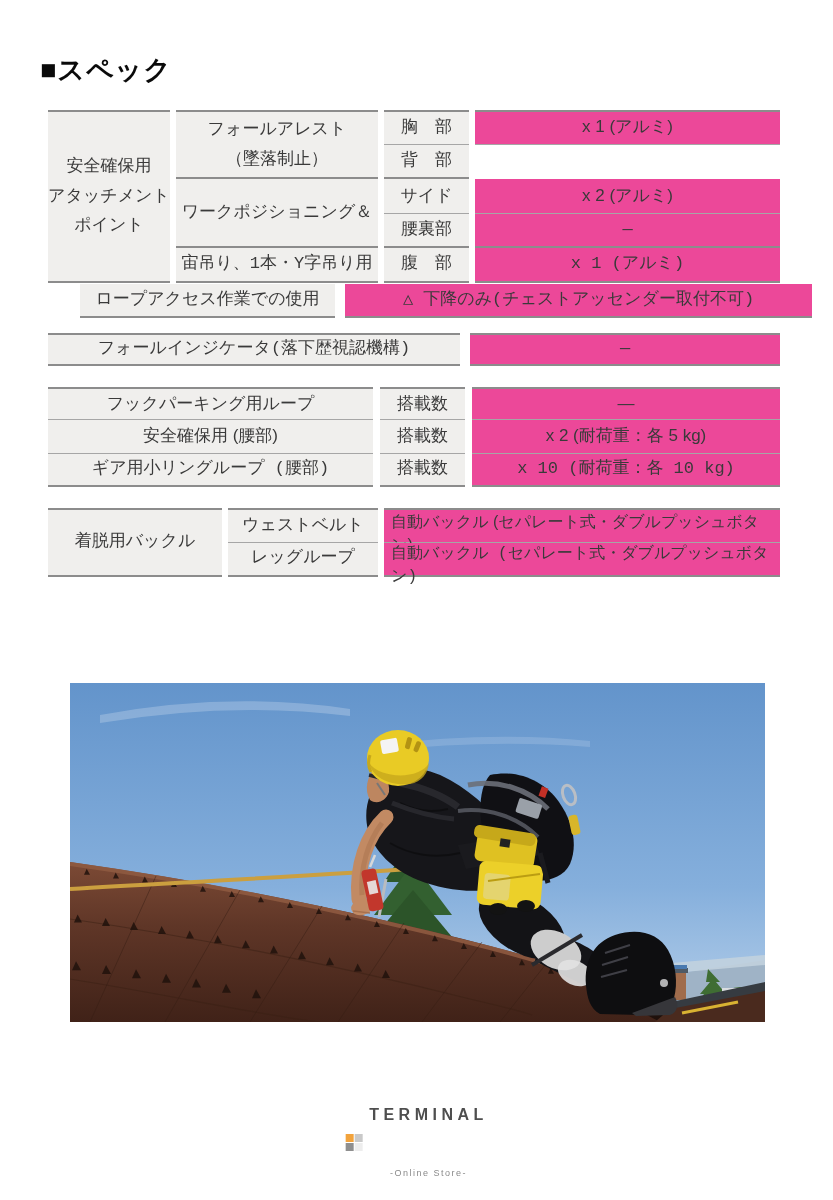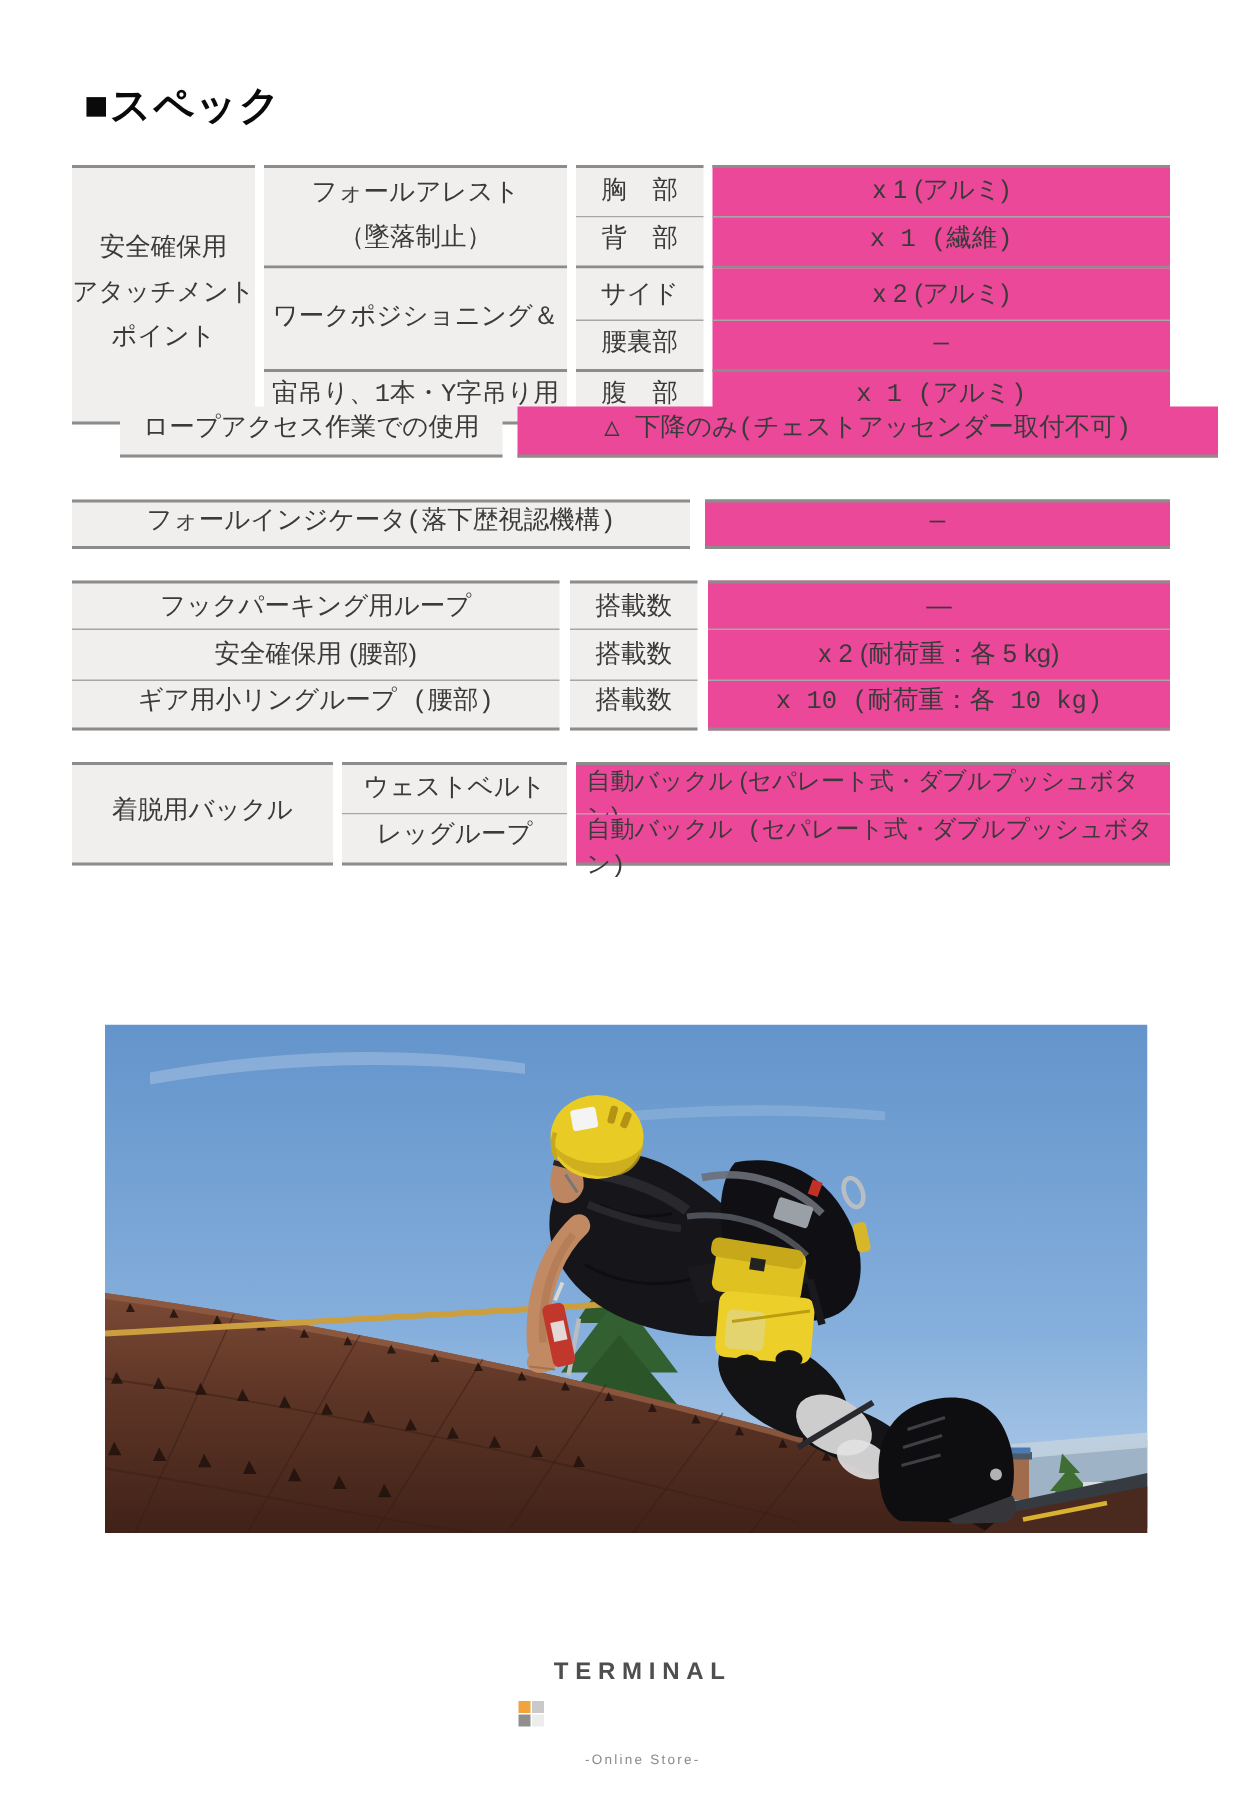--- a/index.html
+++ b/index.html
@@ -1,33 +1,33 @@
 <!DOCTYPE html>
 <html lang="ja"><head>
 <meta charset="utf-8">
 <style>
   html,body{margin:0;padding:0;background:#fff;}
   .page{position:relative;width:833px;height:1200px;background:#ffffff;overflow:hidden;
         font-family:"Liberation Sans","DejaVu Sans",sans-serif;color:#3a3a3a;}
-  .title{position:absolute;left:56px;top:52px;font-size:27px;font-weight:700;color:#0a0a0a;letter-spacing:1px;}
+  .title{position:absolute;left:40px;top:52px;font-size:27px;font-weight:700;color:#0a0a0a;letter-spacing:1px;}
   
   .cell{display:flex;flex-direction:column;align-items:center;justify-content:center;
         box-sizing:border-box;font-size:17px;line-height:1.45;text-align:center;}
   .lab{background:#f0efed;}
   .val{background:#ec4899;}
   .bt2{border-top:2px solid #8c8c8c;}
   .bb2{border-bottom:2px solid #8c8c8c;font-family:Liberation Mono, monospace;}
   .bb1{border-bottom:1.5px solid #a6a6a6;}
   .vl{justify-content:flex-start;text-align:left;padding-left:7px;font-size:16px;}
   
   #b1{position:absolute;left:48px;top:110px;width:732px;display:grid;
       grid-template-columns:122px 202px 85px 1fr;column-gap:6px;grid-template-rows:repeat(5,34.6px);}
   .lh-open{line-height:1.75;}
   
-  #rope{position:absolute;left:48px;top:271px;width:732px;height:34px;display:flex;padding-left:32px;}
+  #rope{position:absolute;left:48px;top:284px;width:732px;height:34px;display:flex;padding-left:32px;}
   #rope .lab{width:255px;margin-right:10px;}
   #rope .val{flex:1;}
   
   #b2{position:absolute;left:48px;top:333px;width:732px;height:33px;display:flex;}
   #b2 .lab{width:412px;margin-right:10px;}
   #b2 .val{flex:1;}
   
   #b3{position:absolute;left:48px;top:387px;width:732px;display:grid;
       grid-template-columns:325px 85px 1fr;column-gap:7px;grid-template-rows:repeat(3,33.4px);}
   
@@ -65,21 +65,20 @@
     <div class="cell lab bb2 lh-open" style="grid-area:3/2/5/3">
       <span>ワークポジショニング＆</span>
     </div>
     <div class="cell lab bb2" style="grid-area:5/2/6/3">
       <span>宙吊り、1本・Y字吊り用</span>
     </div>
 
     <div class="cell lab bt2 bb1" style="grid-area:1/3">胸　部</div>
     <div class="cell val bt2 bb1" style="grid-area:1/4">x 1 (アルミ)</div>
     <div class="cell lab bb2" style="grid-area:2/3">背　部</div>
-    <div class="cell val bb2" style="grid-area:2/4">x 1 (繊維)</div>
     <div class="cell lab bb1" style="grid-area:3/3">サイド</div>
     <div class="cell val bb1" style="grid-area:3/4">x 2 (アルミ)</div>
     <div class="cell lab bb2" style="grid-area:4/3">腰裏部</div>
     <div class="cell val bb2" style="grid-area:4/4">―</div>
     <div class="cell lab bb2" style="grid-area:5/3">腹　部</div>
     <div class="cell val bb2" style="grid-area:5/4">x 1 (アルミ)</div>
   </div>
 
   <div id="rope">
     <div class="cell lab bb2">ロープアクセス作業での使用</div>

